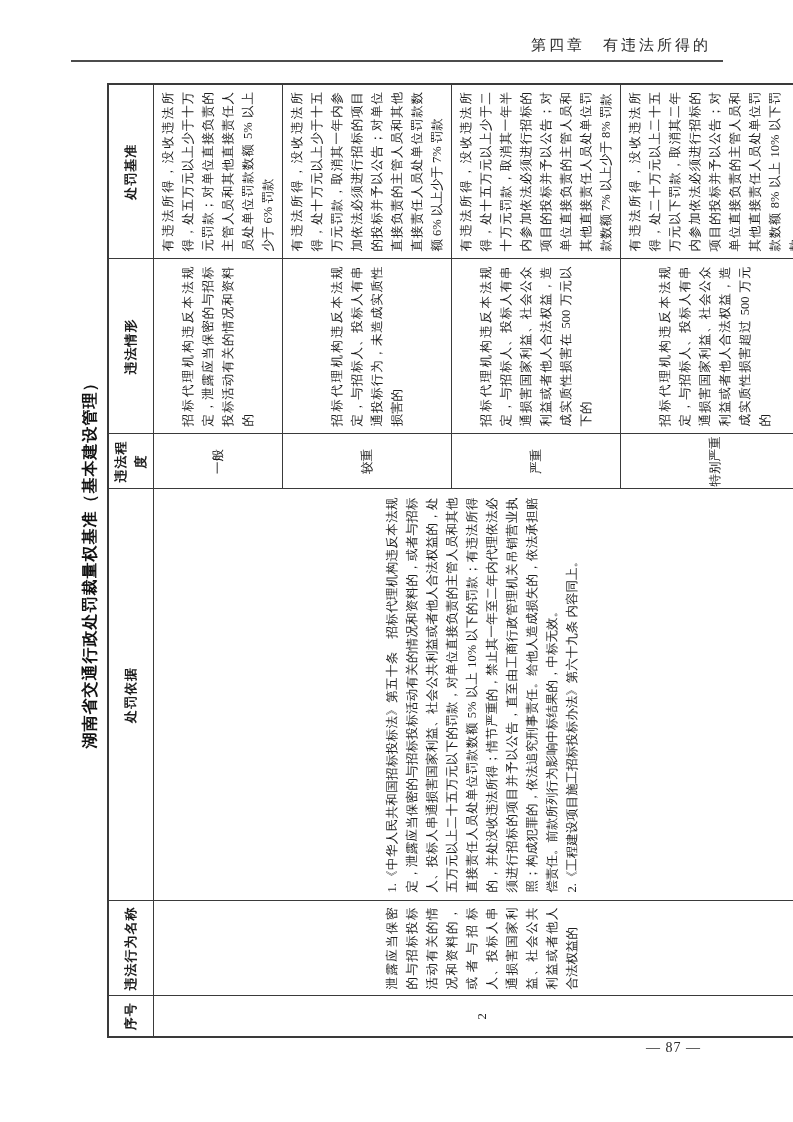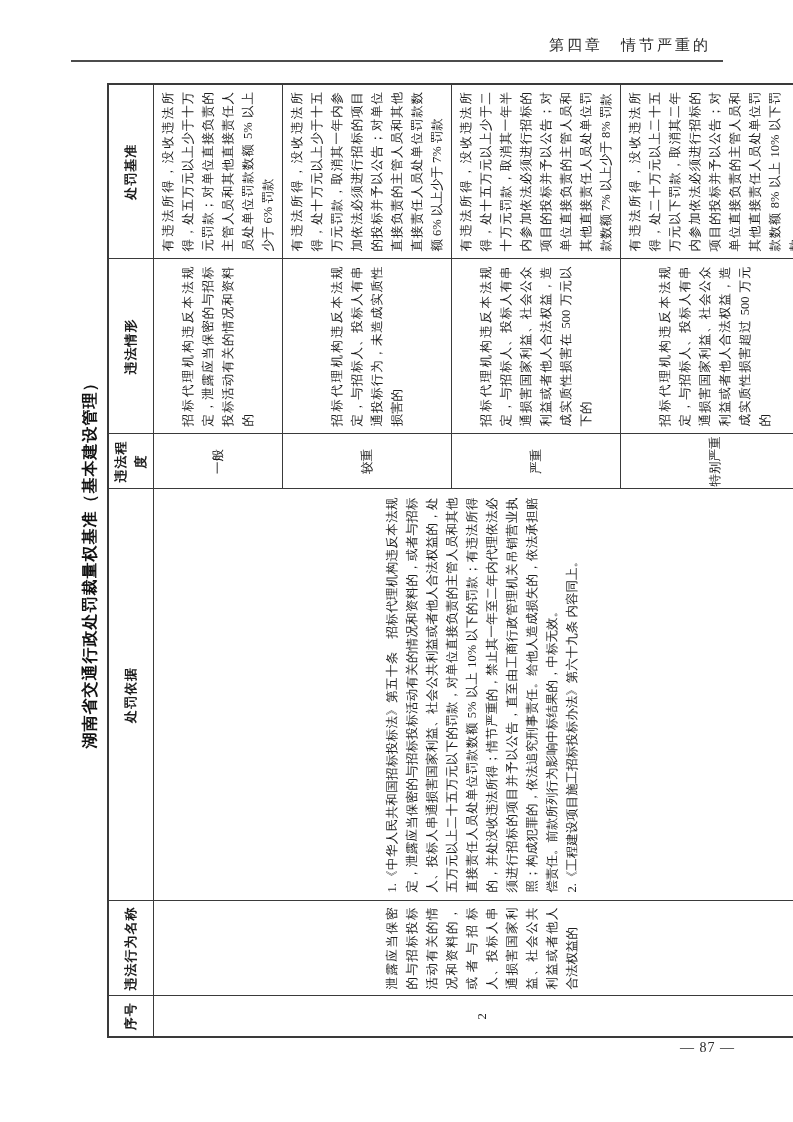--- a/index.html
+++ b/index.html
@@ -12,21 +12,21 @@
   .chapter-header {
     position:absolute; top:36px; right:82px;
     font-size:15px; letter-spacing:3px; color:#2a2a2a;
   }
   .header-rule {
     position:absolute; top:60px; left:71px; width:652px; height:2px;
     background:#4c4c4c;
   }
   .page-number {
     position:absolute; top:1040px; left:646px;
-    font-size:14px; letter-spacing:1px; color:#2a2a2a;margin-left:34px;
+    font-size:14px; letter-spacing:1px; color:#2a2a2a;
   }
   
   .rot-wrap {
     position:absolute; left:73px; top:85px; width:655px; height:953px;
   }
   .landscape {
     width:953px; height:655px;
     transform: rotate(-90deg) translate(-953px, 0);
     transform-origin: top left;
   }
@@ -56,21 +56,21 @@
   tr.r0 { height:108px; }
   tr.r1 { height:149px; }
   tr.r2 { height:156px; }
   tr.r3 { height:174px; }
 </style>
 </head>
 <body>
 
 <div class="sheet">
 
-  <div class="chapter-header">第四章　情节严重的</div>
+  <div class="chapter-header">第四章　有违法所得的</div>
   <div class="header-rule"></div>
 
   <div class="rot-wrap">
     <div class="landscape">
 
       <div class="tbl-title">湖南省交通行政处罚裁量权基准（基本建设管理）</div>
 
       <table class="penalty">
         <colgroup>
           <col style="width:41px">

